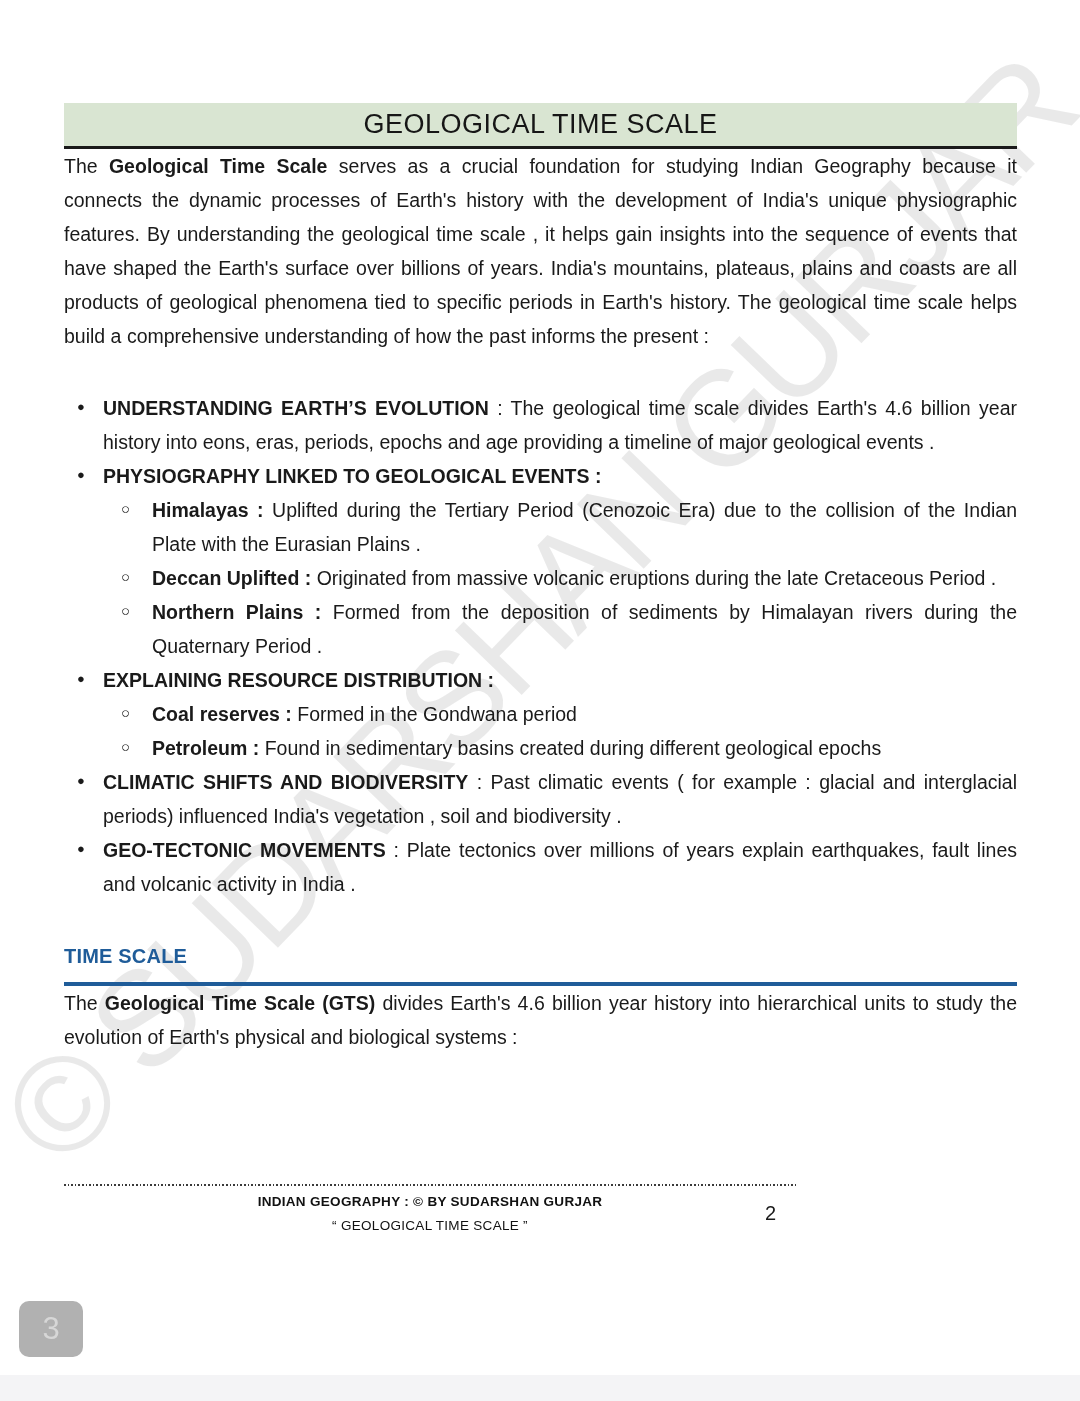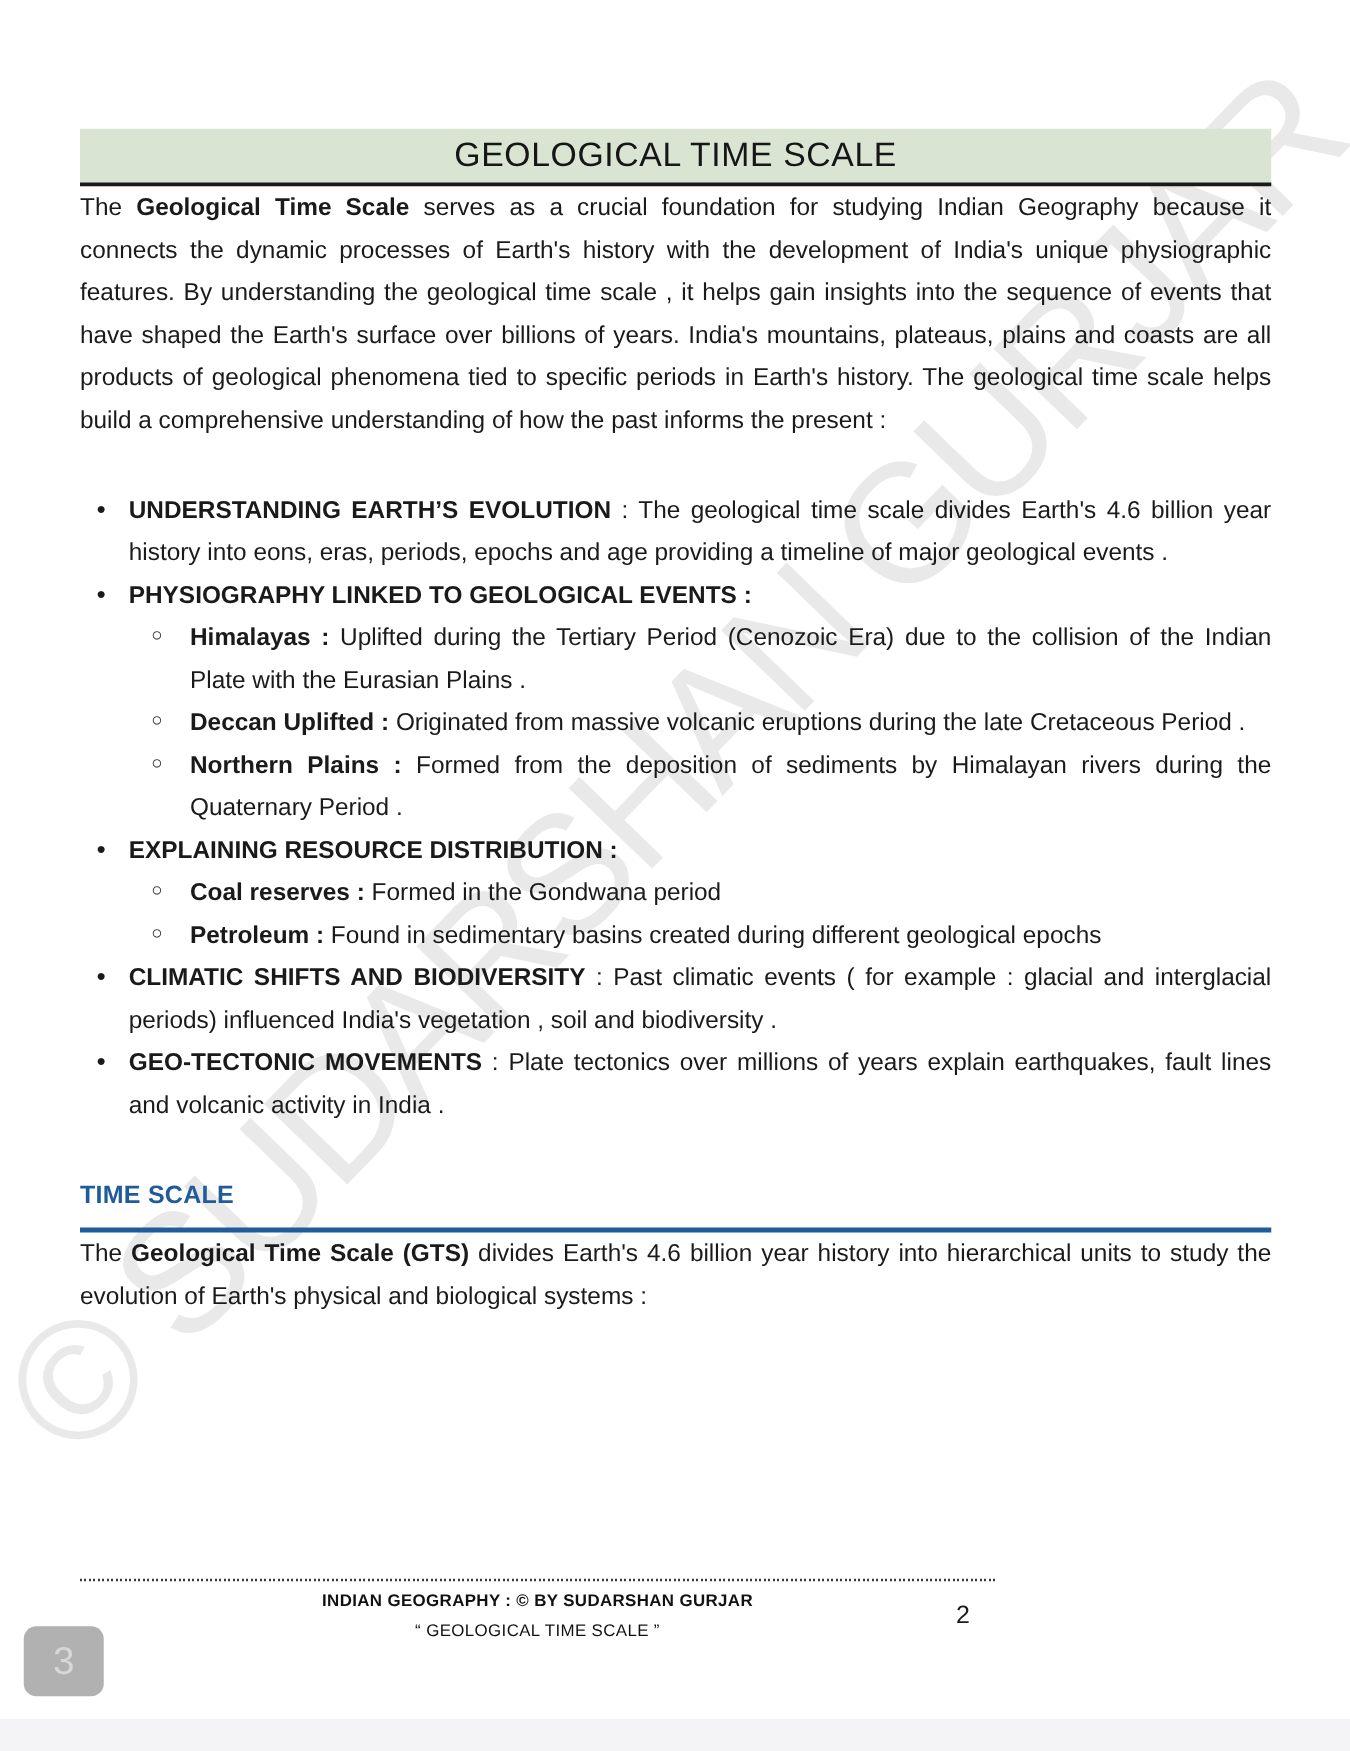--- a/index.html
+++ b/index.html
@@ -78,21 +78,21 @@
     letter-spacing:0.2px;
   }
   .section-rule{
     margin:14px 63px 0 64px;
     height:4px;border:none;
     background:var(--accent-blue,#1f5c99);
   }
   .para2{}
   
   .footer{
-    position:absolute;left:0;top:1263px;width:860px;z-index:1;
+    position:absolute;left:0;top:1184px;width:860px;z-index:1;
   }
   .footer-dots{
     margin:0 63px 0 64px;height:3px;
     background:repeating-linear-gradient(90deg,#3a3a3a 0 1.6px,transparent 1.6px 3.6px);
     background-size:100% 2px;background-repeat:no-repeat;background-position:0 0;
   }
   .footer-line1{
     margin-top:7px;text-align:center;
     font-size:13.5px;font-weight:bold;letter-spacing:0.3px;color:#111;
   }

